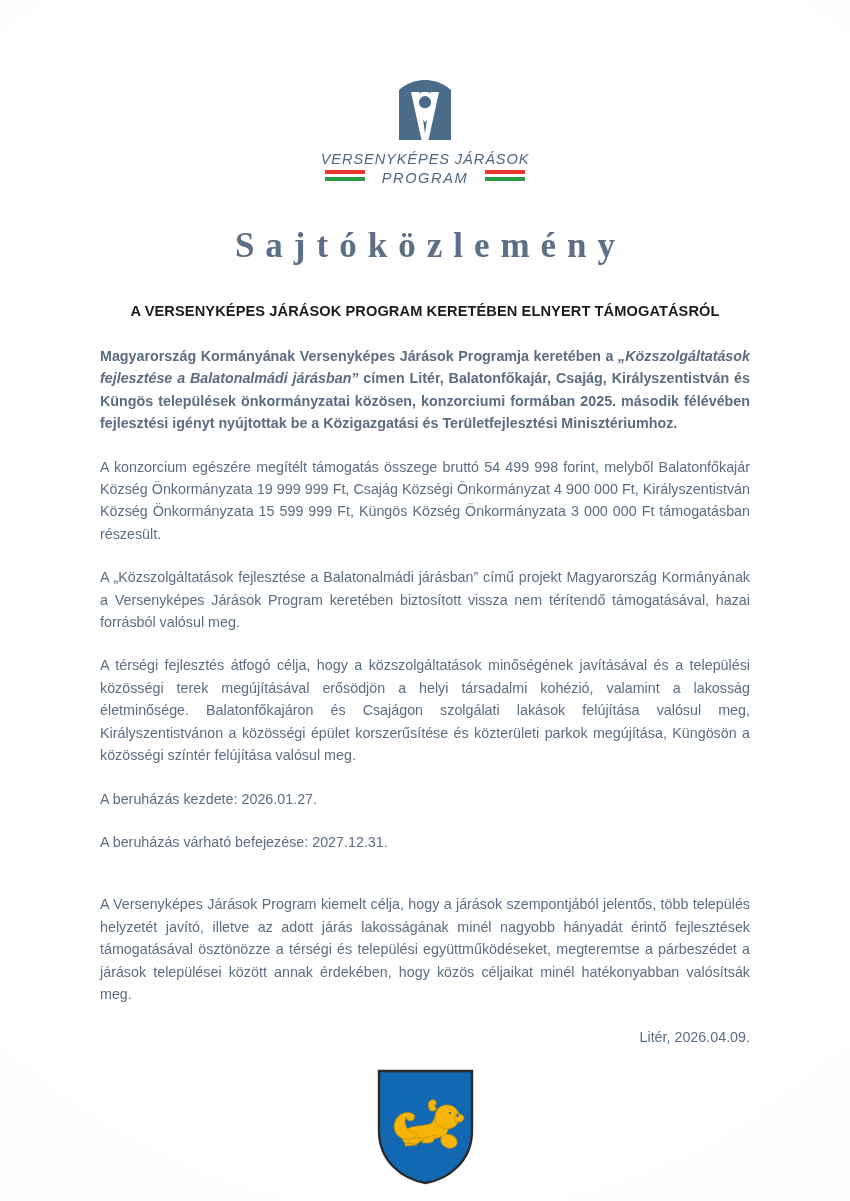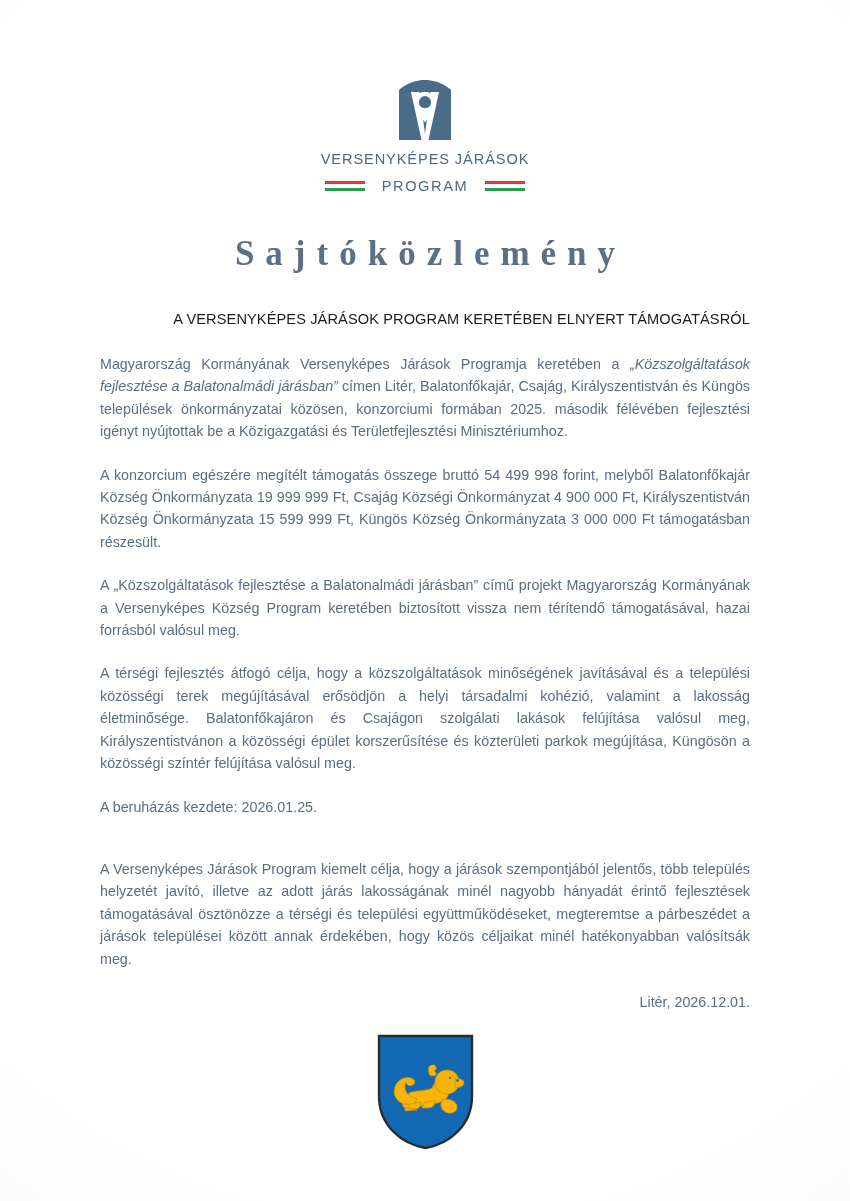--- a/index.html
+++ b/index.html
@@ -30,43 +30,44 @@
     padding: 0 100px;
     box-sizing: border-box;
   }
 
   
   .logo-block {
     padding-top: 78px;
     display: flex;
     flex-direction: column;
     align-items: center;
+    font-style: italic;
   }
   .logo-mark {
     width: 60px;
     height: 64px;
     display: block;
   }
   .logo-wordmark {
     margin-top: 9px;
     display: flex;
     flex-direction: column;
     align-items: center;
   }
   .logo-line1 {
     font-size: 14.6px;
     letter-spacing: 0.9px;
     color: #4d6881;
     font-weight: 400;
     white-space: nowrap;
   }
   .logo-line2 {
-    margin-top: 11px;
-    display: flex;
-    align-items: center;
+    margin-top: 3px;
+    display: flex;
+    align-items: flex-start;
     gap: 17px;
   }
   .flag {
     width: 40px;
     height: 11px;
     display: block;
     flex: none;
   }
   .flag i {
     display: block;
@@ -89,41 +90,41 @@
     font-family: "Liberation Serif", serif;
     font-size: 35px;
     font-weight: 700;
     letter-spacing: 11px;
     color: #5c6f85;
     text-indent: 11px;
   }
 
   .doc-subtitle {
     margin-top: 37px;
-    text-align: right;
+    text-align: center;
     font-size: 14.6px;
     letter-spacing: 0.1px;
     color: #1b1b1b;
-    font-weight: 400;
+    font-weight: 700;
   }
 
   
   .body-copy {
     margin-top: 26px;
     color: #5b6d82;
     font-size: 14.3px;
     line-height: 22.4px;
     text-align: justify;
   }
   .body-copy p {
     margin: 0 0 21px 0;
   }
   .body-copy p:last-child { margin-bottom: 0; margin-top: 40px; }
   .lead {
-    font-weight: 400;
+    font-weight: 700;
   }
   .lead em {
     font-style: italic;
   }
   .tight { margin-bottom: 0; }
 
   .signature {
     margin-top: 24px;
     text-align: right;
     color: #5b6d82;
@@ -178,28 +179,29 @@
 
     <div class="doc-title">Sajtóközlemény</div>
     <div class="doc-subtitle">A VERSENYKÉPES JÁRÁSOK PROGRAM KERETÉBEN ELNYERT TÁMOGATÁSRÓL</div>
 
     <div class="body-copy">
 
       <p class="lead"><span>Magyarország Kormányának Versenyképes Járások Programja keretében a </span><em>„Közszolgáltatások fejlesztése a Balatonalmádi járásban”</em><span> címen Litér, Balatonfőkajár, Csajág, Királyszentistván és Küngös települések önkormányzatai közösen, konzorciumi formában 2025. második félévében fejlesztési igényt nyújtottak be a Közigazgatási és Területfejlesztési Minisztériumhoz.</span></p>
 
       <p>A konzorcium egészére megítélt támogatás összege bruttó 54 499 998 forint, melyből Balatonfőkajár Község Önkormányzata 19 999 999 Ft, Csajág Községi Önkormányzat 4 900 000 Ft, Királyszentistván Község Önkormányzata 15 599 999 Ft, Küngös Község Önkormányzata 3 000 000 Ft támogatásban részesült.</p>
 
-      <p class="tight">A „Közszolgáltatások fejlesztése a Balatonalmádi járásban” című projekt Magyarország Kormányának a Versenyképes Község Program keretében biztosított vissza nem térítendő támogatásával, hazai forrásból valósul meg.</p>
+      <p class="tight">A „Közszolgáltatások fejlesztése a Balatonalmádi járásban” című projekt Magyarország Kormányának a Versenyképes Járások Program keretében biztosított vissza nem térítendő támogatásával, hazai forrásból valósul meg.</p>
       <p class="tight">A térségi fejlesztés átfogó célja, hogy a közszolgáltatások minőségének javításával és a települési közösségi terek megújításával erősödjön a helyi társadalmi kohézió, valamint a lakosság életminősége. Balatonfőkajáron és Csajágon szolgálati lakások felújítása valósul meg, Királyszentistvánon a közösségi épület korszerűsítése és közterületi parkok megújítása, Küngösön a közösségi színtér felújítása valósul meg.</p>
-      <p class="tight">A beruházás kezdete: 2026.01.25.</p>
+      <p class="tight">A beruházás kezdete: 2026.01.27.</p>
+      <p>A beruházás várható befejezése: 2027.12.31.</p>
 
       <p>A Versenyképes Járások Program kiemelt célja, hogy a járások szempontjából jelentős, több település helyzetét javító, illetve az adott járás lakosságának minél nagyobb hányadát érintő fejlesztések támogatásával ösztönözze a térségi és települési együttműködéseket, megteremtse a párbeszédet a járások települései között annak érdekében, hogy közös céljaikat minél hatékonyabban valósítsák meg.</p>
     </div>
 
-    <div class="signature">Litér, 2026.12.01.</div>
+    <div class="signature">Litér, 2026.04.09.</div>
 
     <div class="crest-wrap">
       <svg class="crest" viewBox="0 0 97 116" aria-hidden="true">
         <path d="M2 2 L95 2 L95 62 C95 92, 72 110, 48.5 114 C25 110, 2 92, 2 62 Z" fill="#1268b3" stroke="#2b2b2b" stroke-width="2.4"></path>
         <g fill="#f5b406" stroke="#c98f00" stroke-width="0.7">
 
           <path d="M26 72 C24 66, 28 60, 35 58 C42 56, 50 57, 55 54 C57 50, 59 46, 62 44
                    C64 40, 67 38, 70 39 C73 40, 73 43, 71 45 C74 44, 77 46, 77 50
                    C77 54, 74 56, 71 57 C72 61, 70 65, 66 67 C62 69, 55 70, 50 71
                    C45 72, 38 73, 33 74 C29 75, 27 74, 26 72 Z"></path>

